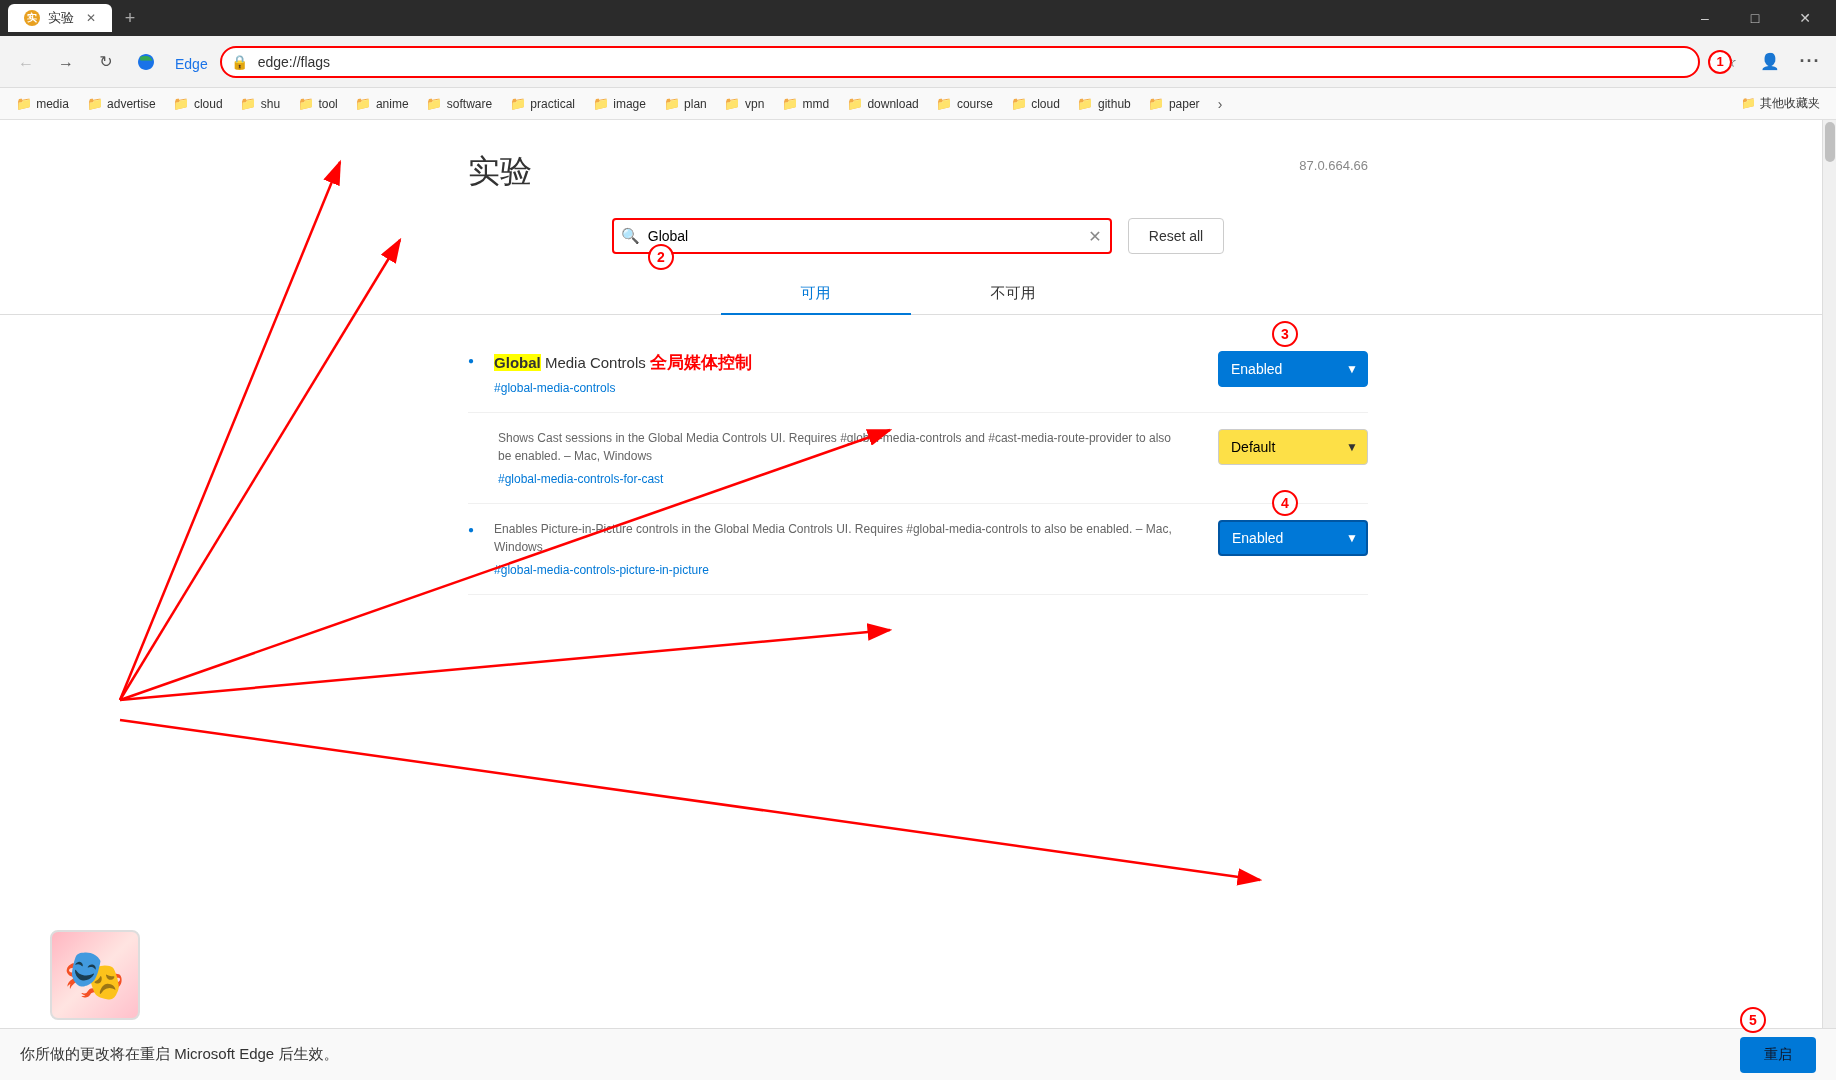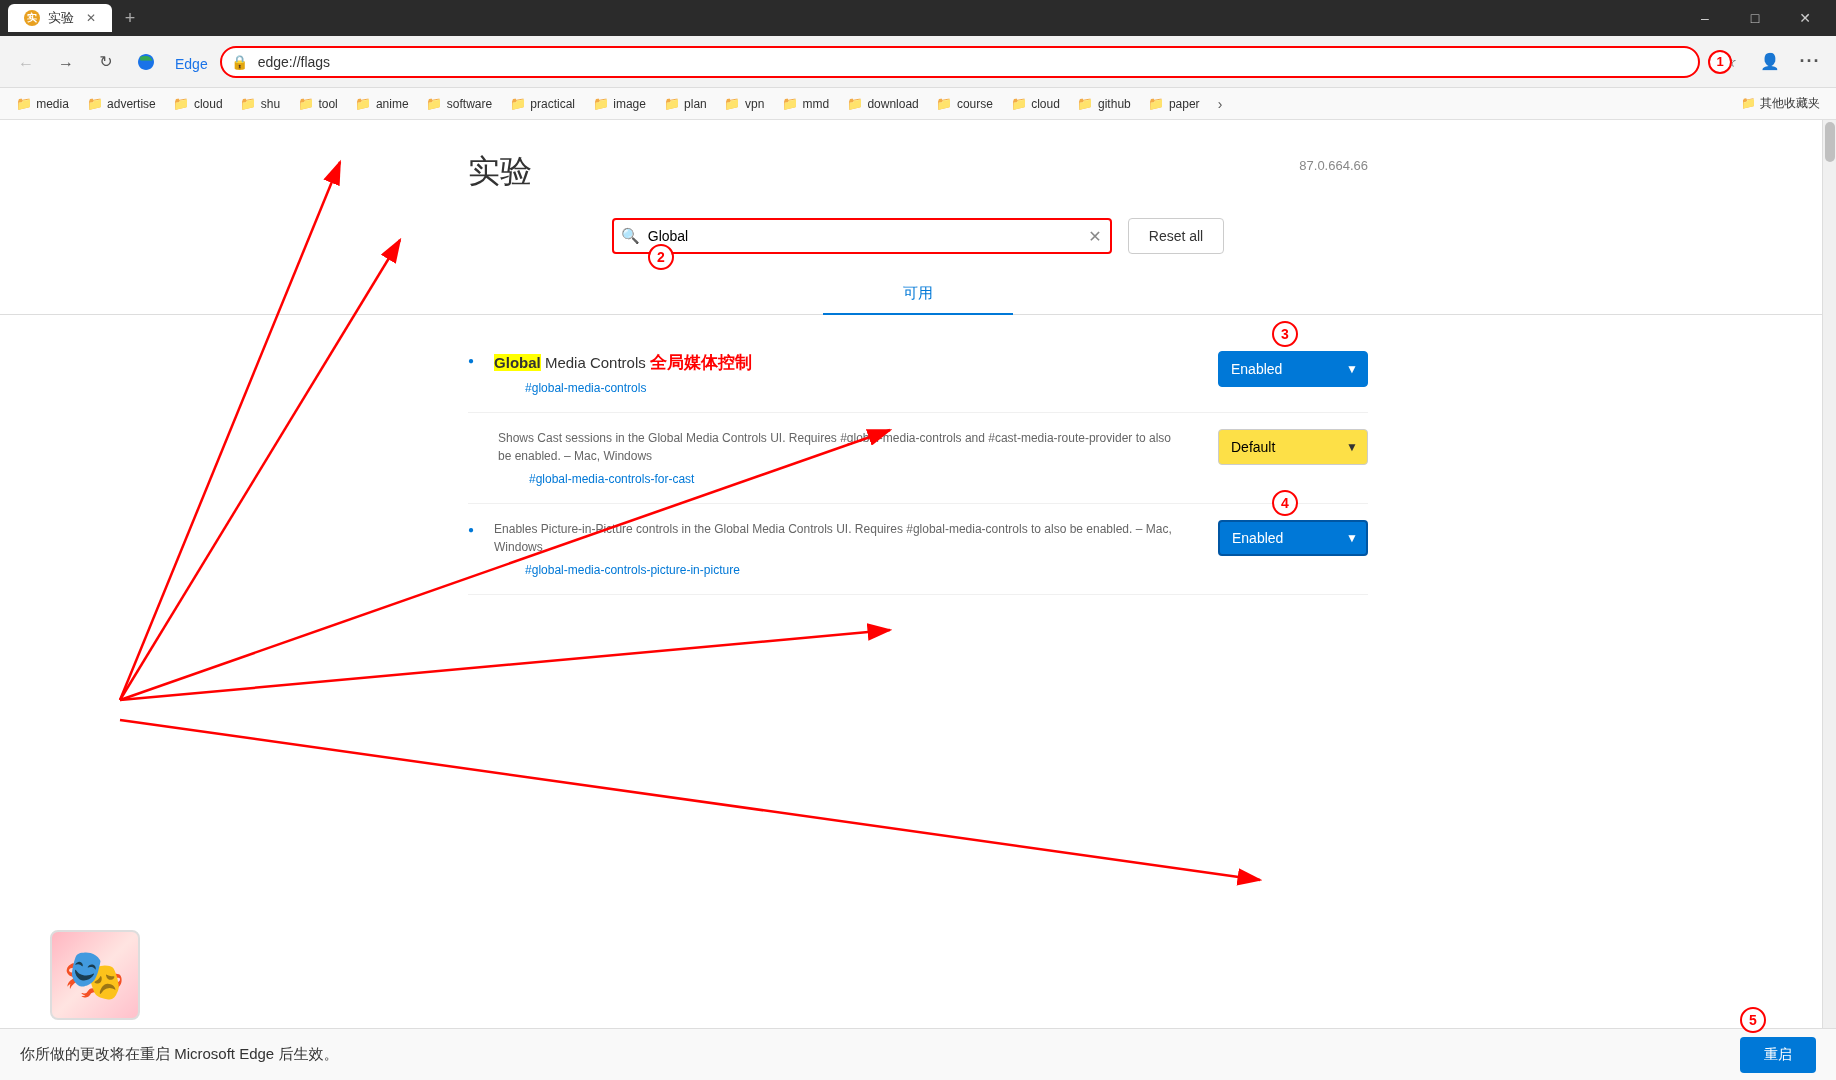--- a/index.html
+++ b/index.html
@@ -293,21 +293,20 @@
     .flag-desc {
       font-size: 12px;
       color: #666;
       margin-bottom: 4px;
       line-height: 1.5;
     }
     .flag-link {
       font-size: 12px;
       color: #0078d7;
       text-decoration: none;
-      margin-left: 31px;
     }
     .flag-control {
       flex-shrink: 0;
       min-width: 160px;
       display: flex;
       align-items: flex-start;
       justify-content: flex-end;
       position: relative;
     }
     .flag-select {
@@ -380,21 +379,21 @@
     }
     .notification-text {
       font-size: 15px;
       color: #333;
     }
     .restart-btn {
       margin-left: auto;
       height: 36px;
       padding: 0 24px;
       background: #0078d7;
-      color: #ffffff;
+      color: #0f172a;
       border: none;
       border-radius: 4px;
       font-size: 14px;
       cursor: pointer;
       position: relative;
     }
 
     
     .anime-char {
       position: absolute;
@@ -547,20 +546,21 @@
     <div class="search-bar-wrapper">
       <span class="search-icon">🔍</span>
       <input class="search-input" type="text" value="Global" style="border: 2px solid red;">
       <span class="search-clear">✕</span>
     </div>
     <button class="reset-all-btn">Reset all</button>
   </div>
 
   <div class="flags-tabs">
     <div class="flags-tab active">可用</div>
+    <div class="flags-tab">不可用</div>
   </div>
 
   <div class="flag-items-container">
 
     <div class="flag-item">
       <div class="flag-bullet" style="color:#0078d7; font-size:10px; margin-top:4px;">●</div>
       <div class="flag-info">
         <div class="flag-title">
           <span class="highlight">Global</span>
           <span> Media Controls </span>

